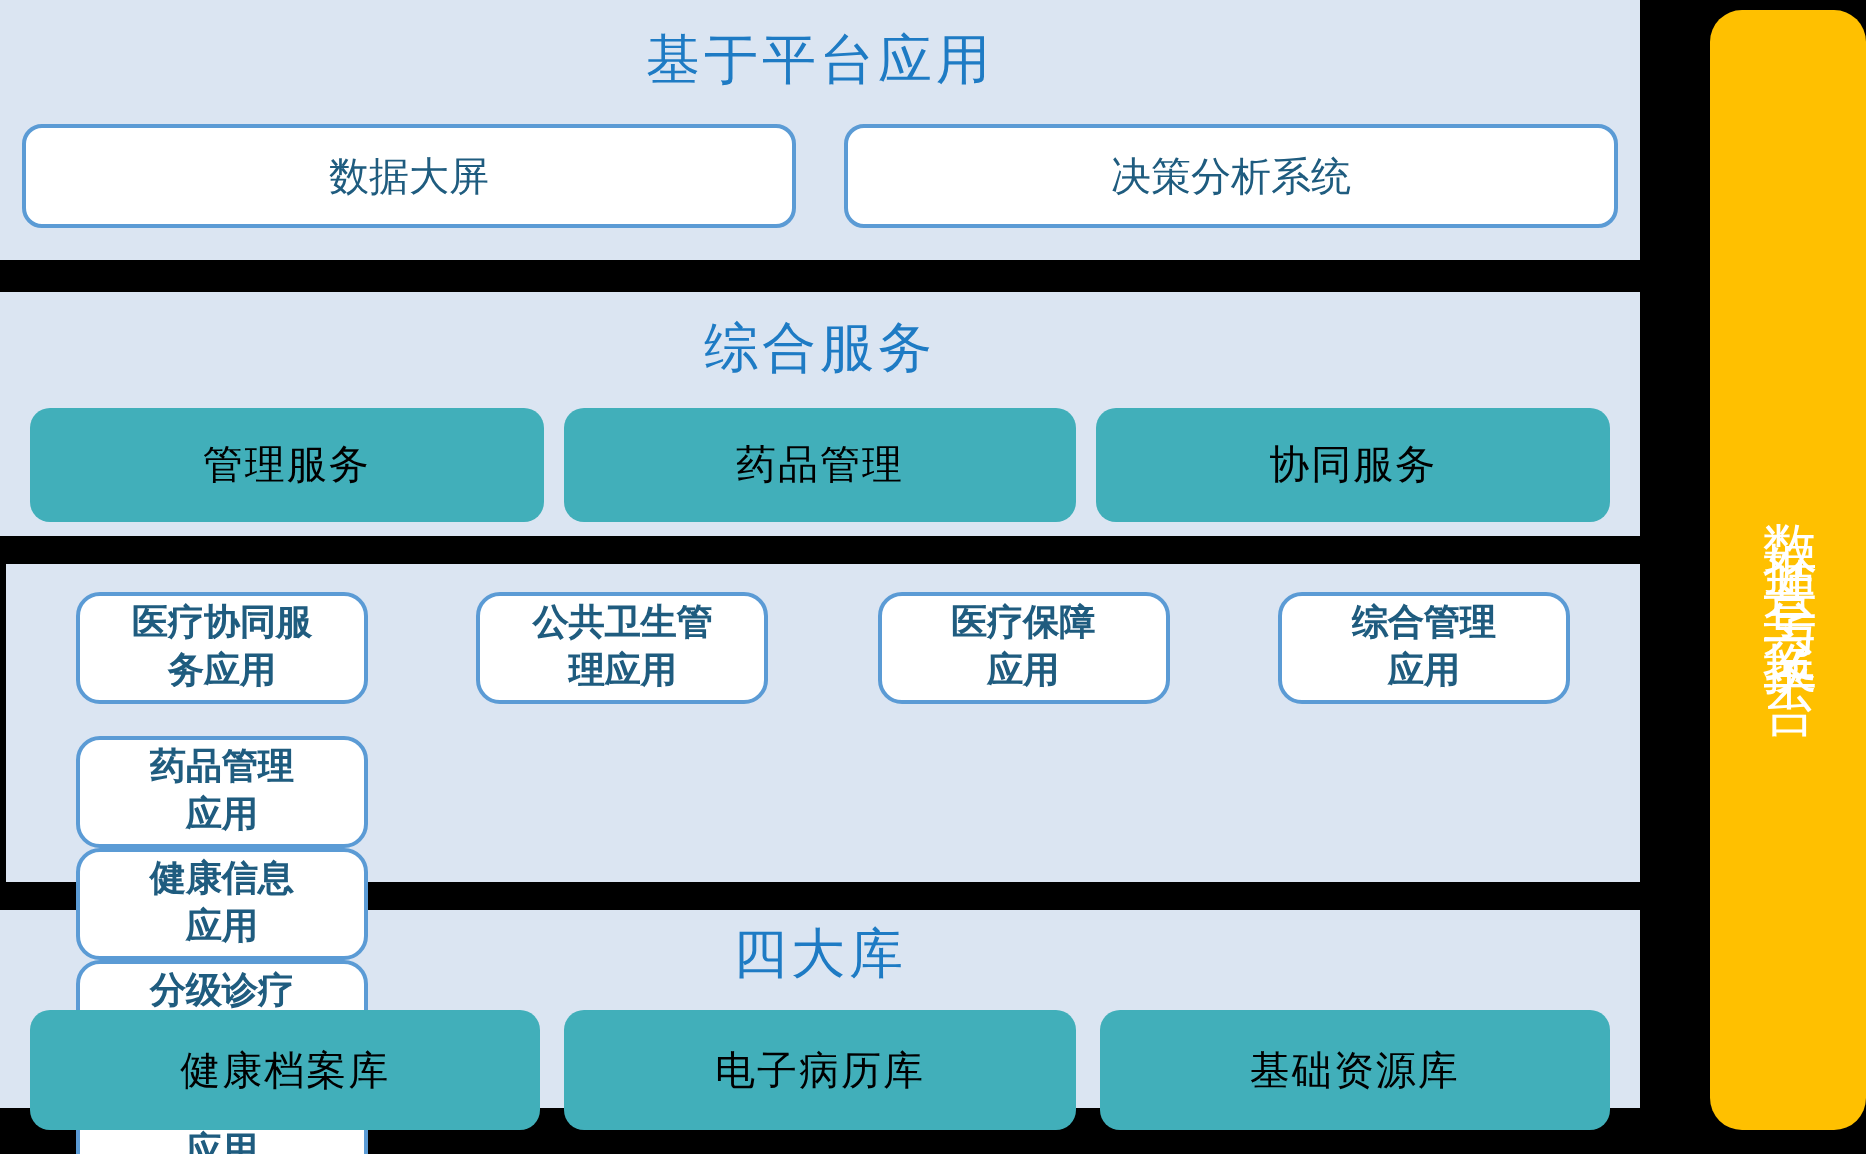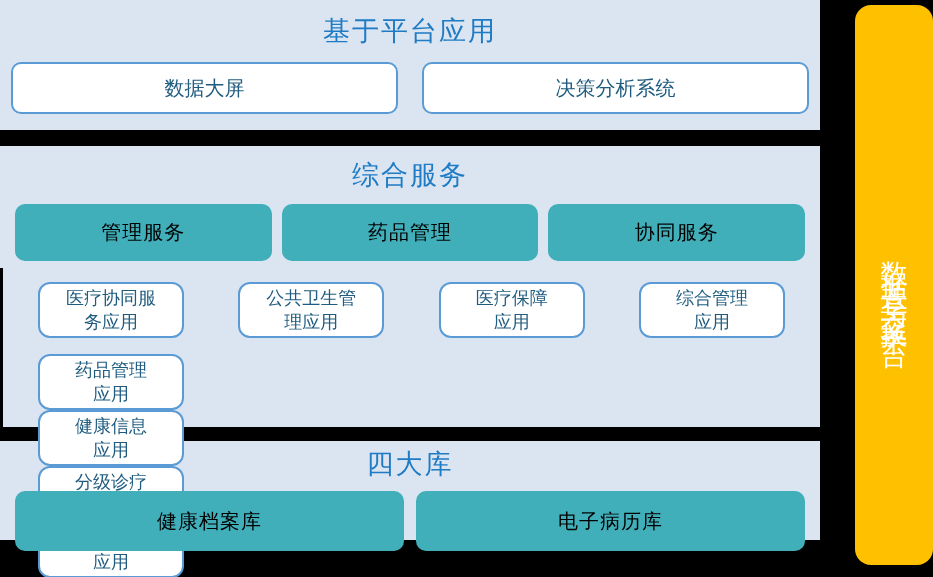--- a/index.html
+++ b/index.html
@@ -46,21 +46,21 @@
     border-radius: 10px;
     color: #000000;
     font-size: 20px;
     letter-spacing: 1px;
     display: flex; align-items: center; justify-content: center;
     box-sizing: border-box;
   }
   .sec2 .node-teal { flex: 1; height: 57px; }
 
   
-  .sec3 { height: 159px; margin-left: 3px; width: 817px; }
+  .sec3 { height: 159px; margin-top: 14px; margin-left: 3px; width: 817px; font-weight: bold; }
   .sec3 .row {
     display: flex; justify-content: space-between;
     padding: 0 35px;
   }
   .sec3 .row1 { padding-top: 14px; }
   .sec3 .row2 { padding-top: 16px; flex-direction: column; }
   .node-white-sm {
     width: 146px; height: 56px;
     background: #ffffff;
     border: 2px solid #5b9bd5;
@@ -141,20 +141,21 @@
         <div class="node-white-sm">信息惠民
 应用</div>
       </div>
     </div>
 
     <div class="sec sec4">
       <div class="sec-title">四大库</div>
       <div class="row">
         <div class="node-teal">健康档案库</div>
         <div class="node-teal">电子病历库</div>
+        <div class="node-teal">基础资源库</div>
       </div>
     </div>
 
   </div>
 
   <div class="side-panel">
     <div class="vert-label">数据共享与交换平台</div>
   </div>
 </div>
 

